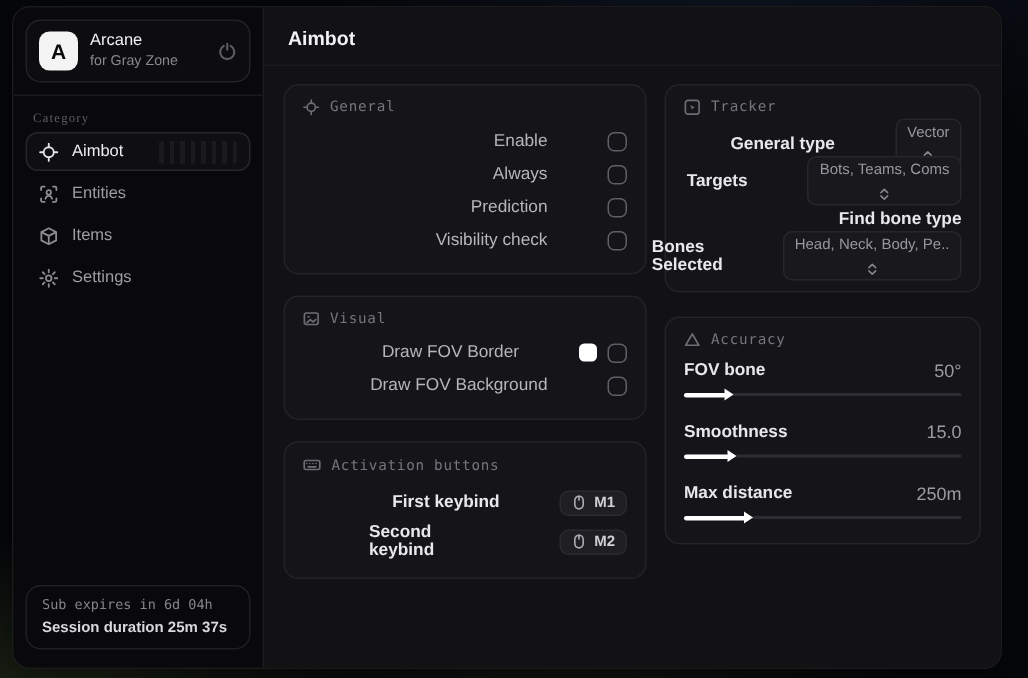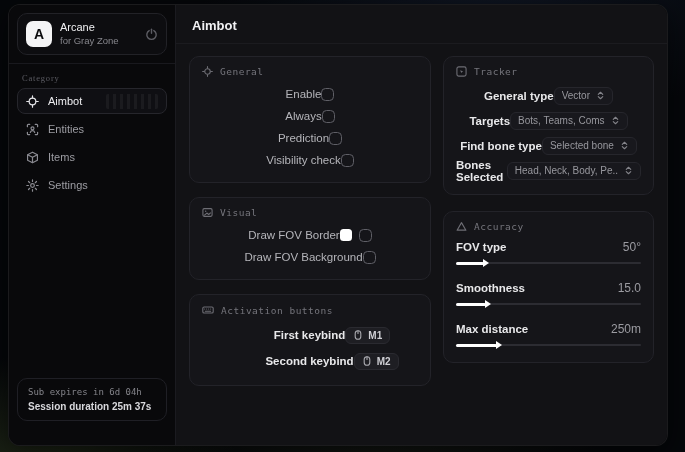--- a/index.html
+++ b/index.html
@@ -38,55 +38,55 @@
   .nav { padding:0 8px; display:flex; flex-direction:column; gap:2px; }
   .nav-item { position:relative; height:26px; display:flex; align-items:center; gap:9px;
     padding:0 8px; border-radius:8px; color:#9d9da3; font-size:11px; cursor:pointer;
     border:1px solid transparent; }
   .nav-item.active { border-color:#26262c; background:#0f0f13; color:#ededf0; }
   .nav-item .nico { display:flex; color:#8b8b92; }
   .nav-item.active .nico { color:#e4e4e8; }
   .ghost { position:absolute; right:8px; top:5px; width:52px; height:15px; opacity:.05;
     background:repeating-linear-gradient(90deg,#fff 0 3px,transparent 3px 7px); border-radius:2px; }
 
-  .side-footer { margin-top:auto; margin:auto 8px 24px; border:1px solid #1f1f25;
+  .side-footer { margin-top:auto; margin:auto 8px 12px; border:1px solid #1f1f25;
     border-radius:10px; padding:8px 10px; }
   .sub-expires { font-family:"DejaVu Sans Mono", monospace; font-size:9px; color:#84848a; }
   .session { margin-top:4px; font-size:10px; font-weight:700; color:#d8d8dc; }
 
   
   .main { flex:1; background:#121215; display:flex; flex-direction:column; min-width:0; }
   .main-header { padding:13px 16px 10px; border-bottom:1px solid #1b1b1f; }
   .page-title { font-size:13px; font-weight:700; color:#f2f2f4; }
 
   .content { display:flex; gap:12px; padding:12px 13px; align-items:flex-start; }
   .col-left { width:242px; flex:0 0 242px; display:flex; flex-direction:column; gap:14px; }
   .col-right { flex:1; display:flex; flex-direction:column; gap:16px; min-width:0; }
 
   .card { background:#151519; border:1px solid #232329; border-radius:10px; padding:9px 12px 11px; }
   .card-header { display:flex; align-items:center; gap:7px; margin-bottom:6px;
     font-family:"DejaVu Sans Mono", monospace; font-size:9.5px; letter-spacing:.5px; color:#75757c; }
   .card-header .cico { display:flex; color:#6d6d74; }
 
-  .row { display:flex; align-items:center; justify-content:center; height:22px; }
+  .row { display:flex; align-items:center; justify-content:flex-end; height:22px;gap:40px; }
   .row-label { font-size:11.5px; color:#b5b5ba; }
   .row-label.strong { color:#e8e8ea; font-weight:700; font-size:11.5px; }
 
   .checkbox { width:13px; height:13px; border:1.5px solid #5f5f66; border-radius:4.5px; background:transparent; }
   .right-group { display:flex; align-items:center; gap:7px; }
   .swatch { width:12px; height:12px; border-radius:3.5px; }
 
   .kb-row { height:26px;margin-left:44px; }
   .key-btn { display:flex; align-items:center; gap:5px; background:#1e1e23; border:1px solid #2a2a30;
     border-radius:6px; padding:2px 7px; font-size:10px; font-weight:700; color:#cfcfd4; }
   .key-btn .kico { display:flex; color:#a9a9af; }
 
   .tr-row { height:25px; }
   .dropdown { display:flex; align-items:center; gap:6px; background:#18181d; border:1px solid #26262c;
-    border-radius:6px; padding:2.5px 7px; font-size:10px; color:#97979d; max-width:170px; white-space:nowrap; }
+    border-radius:6px; padding:2.5px 7px; font-size:10px; color:#97979d; max-width:170px; white-space:nowrap;flex-direction:column; }
   .dropdown .dval { overflow:hidden; text-overflow:ellipsis; }
   .dropdown .dico { display:flex; color:#84848a; flex:0 0 auto; }
 
   .acc-row { margin-bottom:12px; }
   .acc-row:last-child { margin-bottom:2px; }
   .acc-top { display:flex; align-items:center; justify-content:space-between; height:18px; }
   .acc-value { font-size:12px; color:#9b9ba1; }
   .slider { position:relative; height:8px; margin-top:3px; }
   .slider-track { position:absolute; left:0; right:0; top:3px; height:2px; background:#2c2c32; border-radius:1px; }
   .slider-fill { position:absolute; left:0; top:2.5px; height:3px; background:#ffffff; border-radius:2px; }
@@ -302,28 +302,20 @@
                 <span class="dico">
                   <svg width="9" height="9" viewBox="0 0 10 10" fill="none" stroke="currentColor" stroke-width="1.2" stroke-linecap="round" stroke-linejoin="round">
                     <path d="M2.5 3.8 5 1.4l2.5 2.4M2.5 6.2 5 8.6l2.5-2.4"></path>
                   </svg>
                 </span>
               </span>
             </div>
 
             <div class="row tr-row">
               <span class="row-label strong">Find bone type</span>
-              <span class="dropdown">
-                <span class="dval">Selected bone</span>
-                <span class="dico">
-                  <svg width="9" height="9" viewBox="0 0 10 10" fill="none" stroke="currentColor" stroke-width="1.2" stroke-linecap="round" stroke-linejoin="round">
-                    <path d="M2.5 3.8 5 1.4l2.5 2.4M2.5 6.2 5 8.6l2.5-2.4"></path>
-                  </svg>
-                </span>
-              </span>
             </div>
 
             <div class="row tr-row">
               <span class="row-label strong">Bones Selected</span>
               <span class="dropdown">
                 <span class="dval">Head, Neck, Body, Pe..</span>
                 <span class="dico">
                   <svg width="9" height="9" viewBox="0 0 10 10" fill="none" stroke="currentColor" stroke-width="1.2" stroke-linecap="round" stroke-linejoin="round">
                     <path d="M2.5 3.8 5 1.4l2.5 2.4M2.5 6.2 5 8.6l2.5-2.4"></path>
                   </svg>
@@ -337,21 +329,21 @@
               <span class="cico">
                 <svg width="11" height="11" viewBox="0 0 12 12" fill="none" stroke="currentColor" stroke-width="1.2" stroke-linejoin="round">
                   <path d="M6 1.8 10.8 10H1.2L6 1.8z"></path>
                 </svg>
               </span>
               <span>Accuracy</span>
             </div>
 
             <div class="acc-row">
               <div class="acc-top">
-                <span class="row-label strong">FOV type</span>
+                <span class="row-label strong">FOV bone</span>
                 <span class="acc-value">50°</span>
               </div>
               <div class="slider">
                 <div class="slider-track"></div>
                 <div class="slider-fill" style="width: 15%;"></div>
               </div>
             </div>
 
             <div class="acc-row">
               <div class="acc-top">

